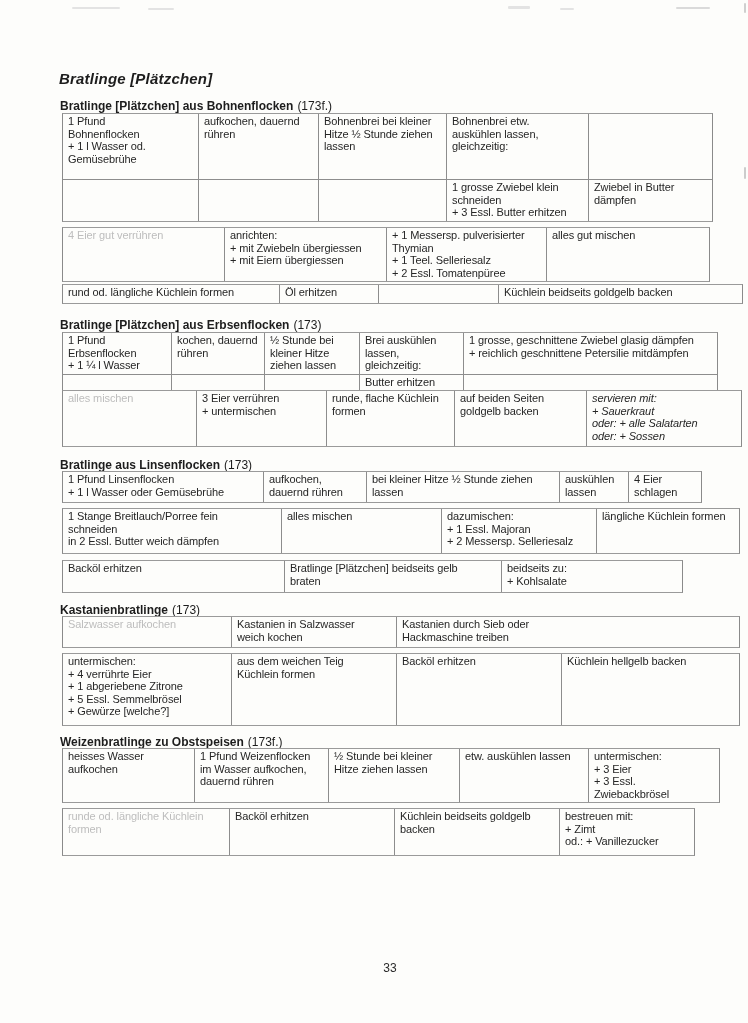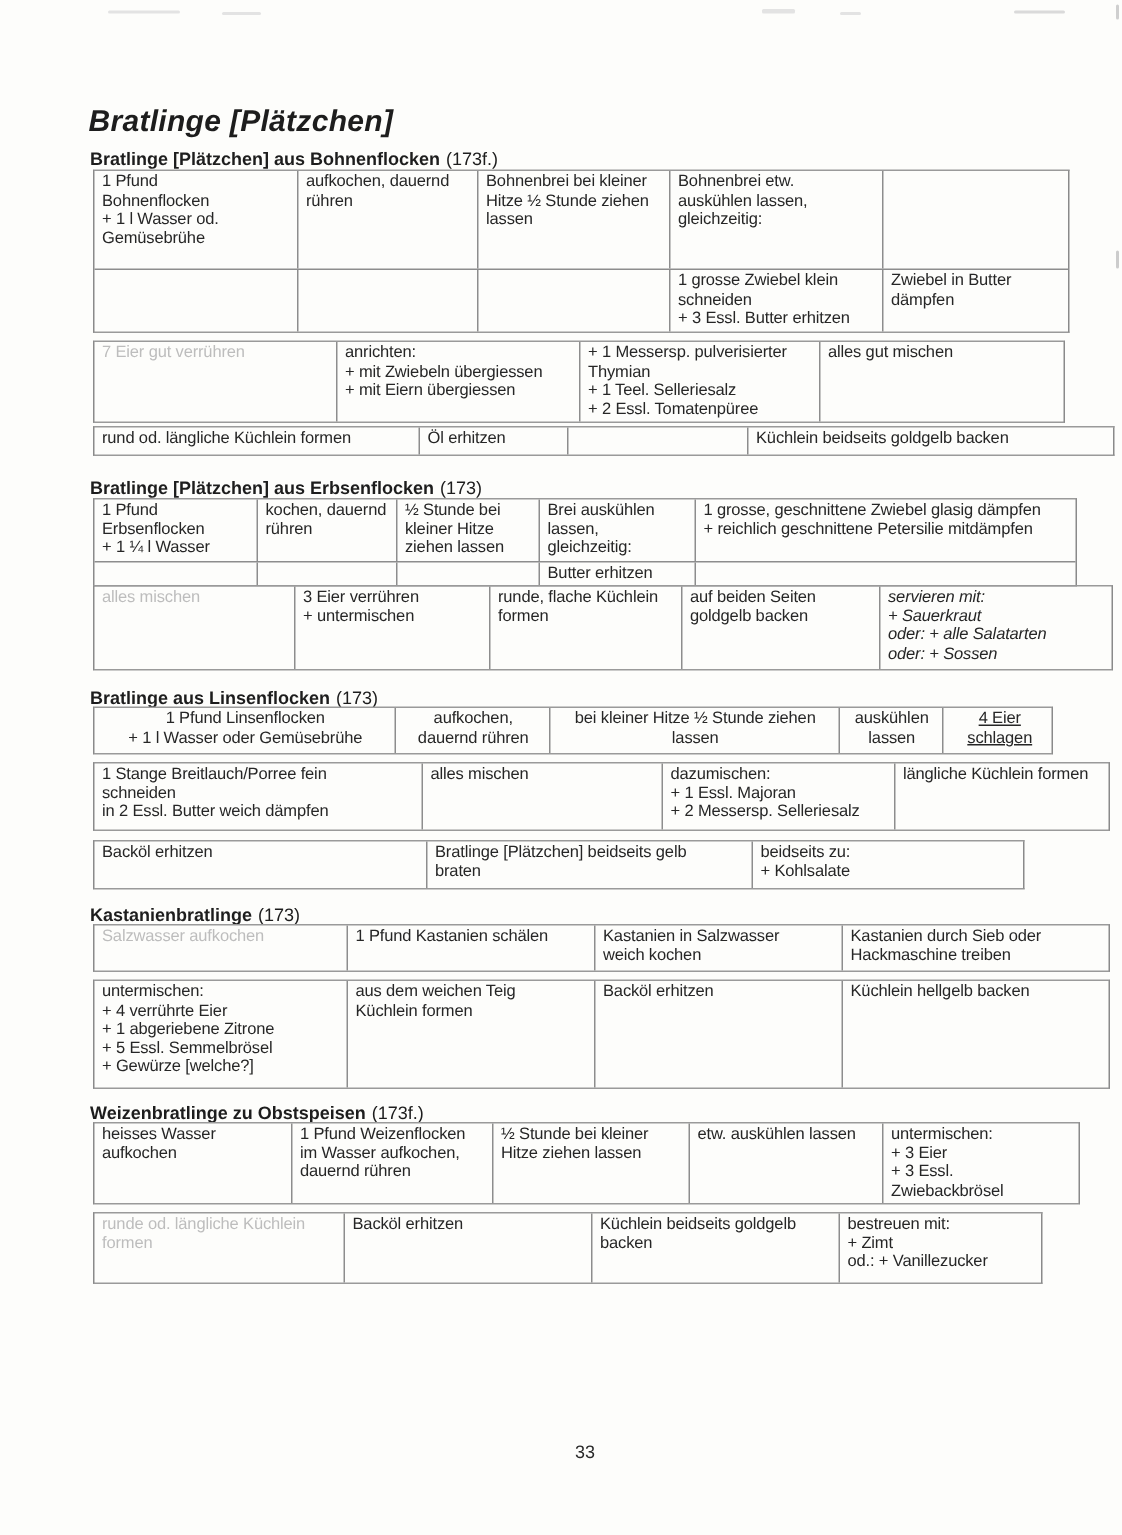--- a/index.html
+++ b/index.html
@@ -3,21 +3,21 @@
 <meta charset="utf-8">
 <style>
   html,body { margin:0; padding:0; background:#e9e9e9; }
   .page {
     position:relative; width:748px; height:1023px; margin:0 auto;
     background:#fdfdfb; overflow:hidden;
     font-family:"Liberation Sans", sans-serif; color:#262626;
   }
   .title {
     position:absolute; left:59px; top:70px;
-    font-size:20px; font-weight:bold; font-style:italic; letter-spacing:.2px; color:#1d1d1d;
+    font-size:15px; font-weight:bold; font-style:italic; letter-spacing:.2px; color:#1d1d1d;
   }
   .sec-heading { position:absolute; left:60px; font-size:12px; color:#1d1d1d; white-space:nowrap; }
   .h-bold { font-weight:bold; }
   .h-ref { margin-left:4px; font-weight:normal; }
   .rtable {
     position:absolute; box-sizing:border-box;
     border:1px solid #8a8a8a;
     border-top-color:#9a9a9a; border-bottom-color:#9a9a9a;
   }
   .trow { display:flex; align-items:stretch; }
@@ -85,21 +85,21 @@
         <div class="tcell" style="flex: 0 0 128px;"></div>
         <div class="tcell" style="flex: 0 0 142px;">1 grosse Zwiebel klein
 schneiden
 + 3 Essl. Butter erhitzen</div>
         <div class="tcell" style="flex: 0 0 126px;">Zwiebel in Butter
 dämpfen</div>
       </div>
     </div>
   <div class="rtable" style="left: 62px; top: 227px; width: 648px;">
       <div class="trow" style="min-height: 53px;">
-        <div class="tcell faded" style="flex: 0 0 161px;">7 Eier gut verrühren</div>
+        <div class="tcell faded" style="flex: 0 0 161px;">4 Eier gut verrühren</div>
         <div class="tcell" style="flex: 0 0 162px;">anrichten:
 + mit Zwiebeln übergiessen
 + mit Eiern übergiessen</div>
         <div class="tcell" style="flex: 0 0 160px;">+ 1 Messersp. pulverisierter
 Thymian
 + 1 Teel. Selleriesalz
 + 2 Essl. Tomatenpüree</div>
         <div class="tcell" style="flex: 0 0 165px;">alles gut mischen</div>
       </div>
     </div>
@@ -144,30 +144,30 @@
 formen</div>
         <div class="tcell" style="flex: 0 0 132px;">auf beiden Seiten
 goldgelb backen</div>
         <div class="tcell" style="flex: 0 0 157px; font-style: italic;">servieren mit:
 + Sauerkraut
 oder: + alle Salatarten
 oder: + Sossen</div>
       </div>
     </div>
   <div class="rtable" style="left: 62px; top: 471px; width: 640px;">
-      <div class="trow" style="min-height: 30px; text-align: center;">
+      <div class="trow" style="min-height: 30px;">
         <div class="tcell" style="flex: 0 0 200px;">1 Pfund Linsenflocken
 + 1 l Wasser oder Gemüsebrühe</div>
         <div class="tcell" style="flex: 0 0 103px;">aufkochen,
 dauernd rühren</div>
         <div class="tcell" style="flex: 0 0 193px;">bei kleiner Hitze ½ Stunde ziehen
 lassen</div>
         <div class="tcell" style="flex: 0 0 69px;">auskühlen
 lassen</div>
-        <div class="tcell" style="flex: 0 0 75px; text-decoration: underline;">4 Eier
+        <div class="tcell" style="flex: 0 0 75px;">4 Eier
 schlagen</div>
       </div>
     </div>
   <div class="rtable" style="left: 62px; top: 508px; width: 678px;">
       <div class="trow" style="min-height: 44px;">
         <div class="tcell" style="flex: 0 0 218px;">1 Stange Breitlauch/Porree fein
 schneiden
 in 2 Essl. Butter weich dämpfen</div>
         <div class="tcell" style="flex: 0 0 160px;">alles mischen</div>
         <div class="tcell" style="flex: 0 0 155px;">dazumischen:
@@ -181,21 +181,20 @@
         <div class="tcell" style="flex: 0 0 221px;">Backöl erhitzen</div>
         <div class="tcell" style="flex: 0 0 217px;">Bratlinge [Plätzchen] beidseits gelb
 braten</div>
         <div class="tcell" style="flex: 0 0 183px;">beidseits zu:
 + Kohlsalate</div>
       </div>
     </div>
   <div class="rtable" style="left: 62px; top: 616px; width: 678px;">
       <div class="trow" style="min-height: 30px;">
         <div class="tcell faded" style="flex: 0 0 168px;">Salzwasser aufkochen</div>
-        <div class="tcell" style="flex: 0 0 165px;">1 Pfund Kastanien schälen</div>
         <div class="tcell" style="flex: 0 0 165px;">Kastanien in Salzwasser
 weich kochen</div>
         <div class="tcell" style="flex: 0 0 180px;">Kastanien durch Sieb oder
 Hackmaschine treiben</div>
       </div>
     </div>
   <div class="rtable" style="left: 62px; top: 653px; width: 678px;">
       <div class="trow" style="min-height: 71px;">
         <div class="tcell" style="flex: 0 0 168px;">untermischen:
 + 4 verrührte Eier

